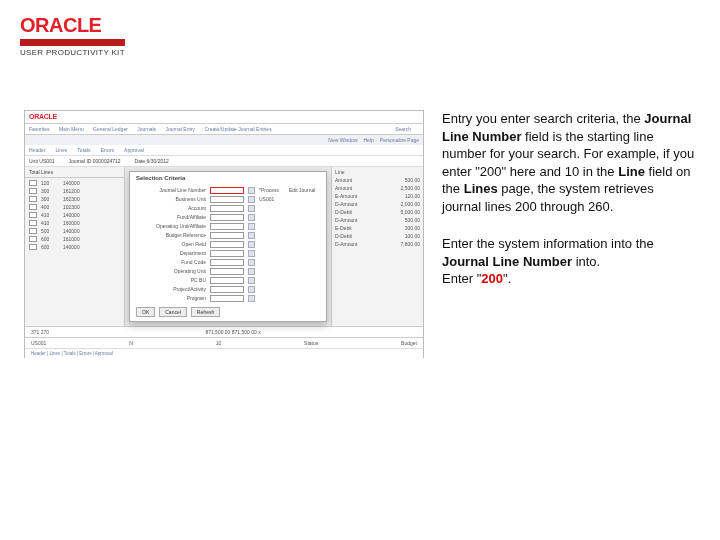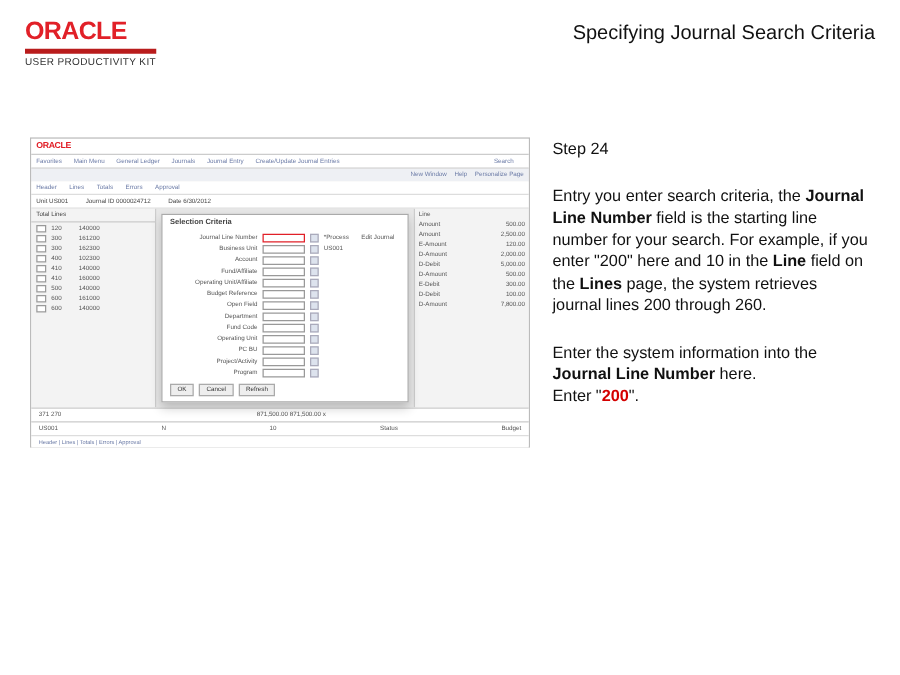--- a/index.html
+++ b/index.html
@@ -1,21 +1,21 @@
 <!DOCTYPE html>
 <html><head>
 <meta charset="utf-8">
 <style>
   * { box-sizing: border-box; margin: 0; padding: 0; }
   body { width: 720px; height: 540px; background: #fff; font-family: Arial, Helvetica, sans-serif; position: relative; }
 
   .header { position: absolute; top: 14px; left: 20px; right: 20px; display: flex; justify-content: space-between; align-items: flex-start; }
   .logo-block { display: flex; flex-direction: column; }
   .oracle-logo { font-family: "Arial Black", Arial, sans-serif; font-size: 20px; color: #e12028; letter-spacing: -0.5px; font-weight: 900; }
-  .upk-subline { font-size: 8px; color: #333; border-top: 4px solid #b91c1c; margin-top: 2px; padding-top: 2px; letter-spacing: 0.3px; }
+  .upk-subline { font-size: 8px; color: #333; border-top: 7px solid #b91c1c; margin-top: 2px; padding-top: 2px; letter-spacing: 0.3px; }
   .page-title { font-size: 16px; color: #111; margin-top: 4px; }
 
   .main { position: absolute; top: 110px; left: 24px; right: 24px; display: flex; gap: 18px; }
   .shot-col { width: 400px; }
   .shot { width: 100%; border: 1px solid #bbb; background: #e7e7e7; font-size: 5px; color: #555; line-height: 1.2; height: 248px; display:flex; flex-direction:column; }
   .shot-top { background:#fff; border-bottom:1px solid #ccc; padding:2px 4px; display:flex; align-items:center; }
   .mini-oracle { color:#e12028; font-weight:900; font-size:7px; letter-spacing:-0.3px; }
   .nav-row { background:#fff; border-bottom:1px solid #ccc; padding:2px 4px; display:flex; justify-content:space-between; color:#6a7aa6; }
   .nav-row span { margin-right:8px; }
   .subnav { background:#eef0f4; padding:2px 4px; display:flex; justify-content:flex-end; color:#6a7aa6; gap:6px; }
@@ -52,21 +52,20 @@
   .red { color: #d40000; font-weight: bold; text-align: center; }
 </style>
 </head>
 <body>
 
 <div class="header">
   <div class="logo-block">
     <span class="oracle-logo">ORACLE</span>
     <span class="upk-subline">USER PRODUCTIVITY KIT</span>
   </div>
-  <div class="page-title">Specifying Journal Search Criteria</div>
 </div>
 
 <div class="main">
   <div class="shot-col">
     <div class="shot">
       <div class="shot-top">
         <span class="mini-oracle">ORACLE</span>
       </div>
       <div class="nav-row">
         <div>
@@ -283,22 +282,21 @@
         <span>N</span>
         <span>10</span>
         <span>Status</span>
         <span>Budget</span>
       </div>
       <div class="audit">Header | Lines | Totals | Errors | Approval</div>
     </div>
   </div>
 
   <div class="text-col">
-    <div class="step-label">Step 24</div>
     <div class="para">
       <span>Entry you enter search criteria, the </span><span class="b">Journal Line Number</span><span> field is the starting line number for your search. For example, if you enter "200" here and 10 in the </span><span class="b">Line</span><span> field on the </span><span class="b">Lines</span><span> page, the system retrieves journal lines 200 through 260.</span>
     </div>
     <div class="para">
-      <span>Enter the system information into the </span><span class="b">Journal Line Number</span><span> here.</span><br>
+      <span>Enter the system information into the </span><span class="b">Journal Line Number</span><span> into.</span><br>
       <span>Enter "</span><span class="red">200</span><span>".</span>
     </div>
   </div>
 </div>
 
 </body></html>

